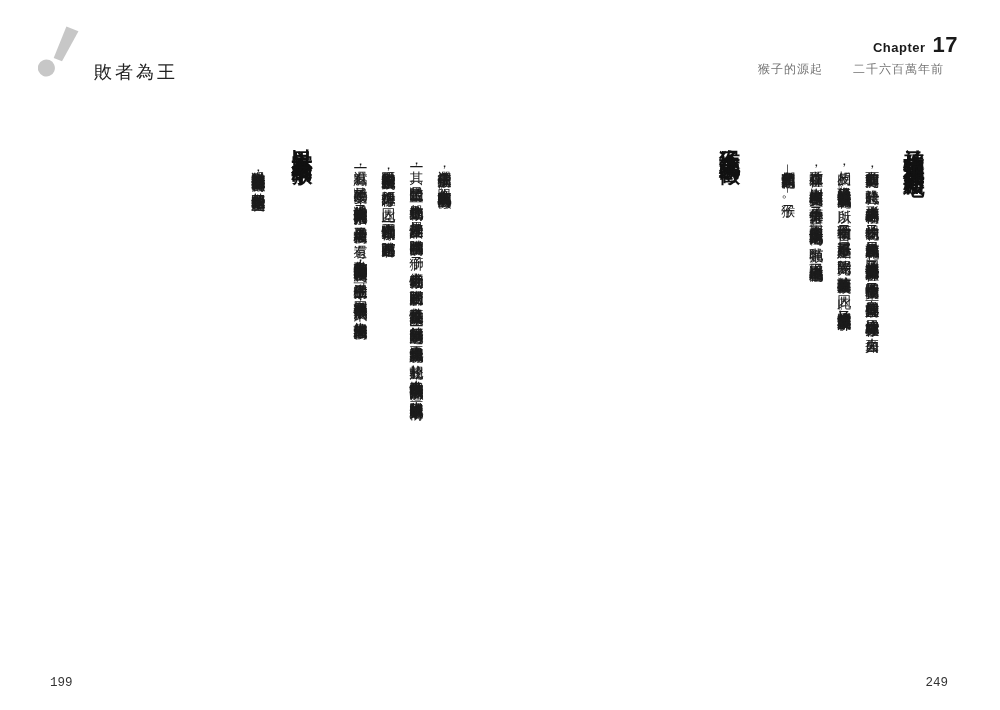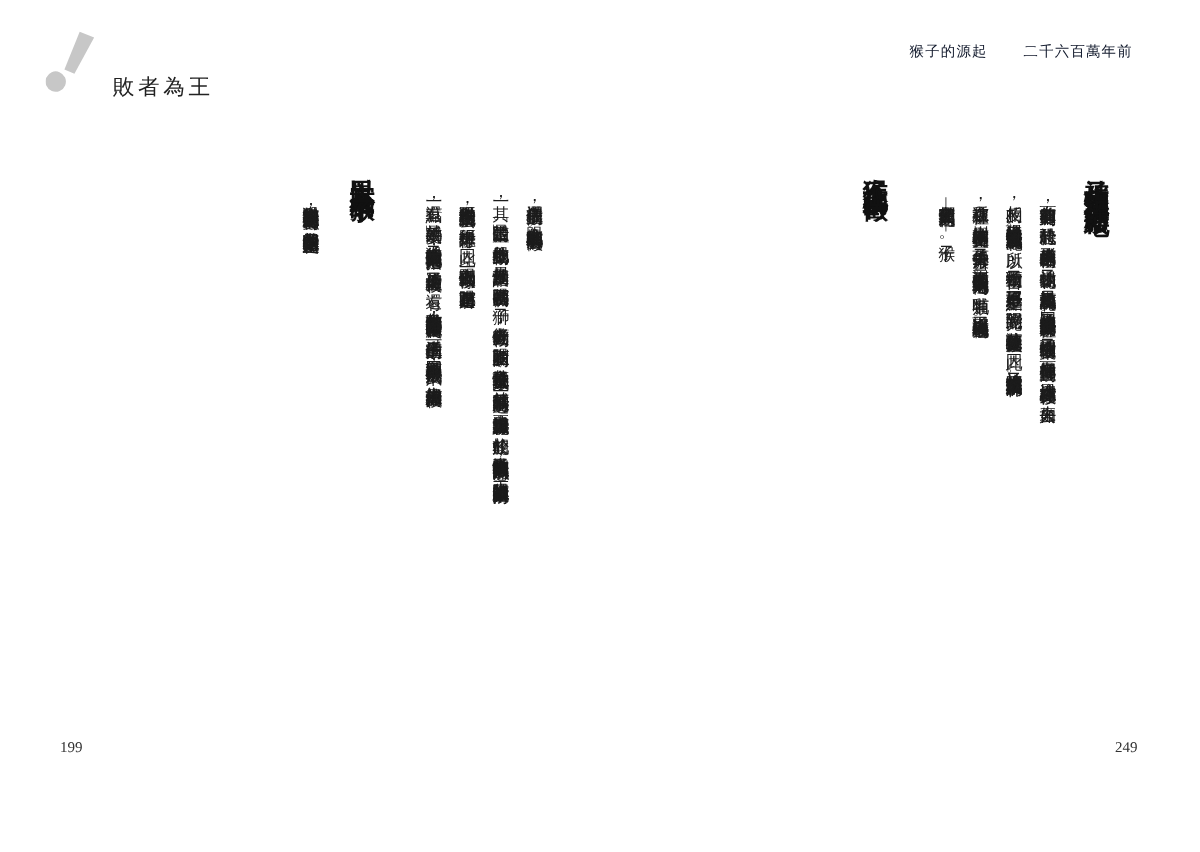--- a/index.html
+++ b/index.html
@@ -15,21 +15,21 @@
     position:absolute; top:60px; left:94px;
     font-family:"Liberation Sans", sans-serif; font-size:18px;
     letter-spacing:3px; color:#222;
   }
   .chapter-head {
     position:absolute; top:32px; right:42px; text-align:right;
     font-family:"Liberation Sans", sans-serif; color:#1a1a1a;
   }
   .chapter-line { font-size:13px; font-weight:bold; letter-spacing:0.5px; }
   .chapter-line .num { font-size:22px; margin-left:7px; font-weight:600; }
-  .chapter-sub { margin-top:3px; font-size:12px; color:#0f172a; padding-right:14px; letter-spacing:1px; }
+  .chapter-sub { margin-top:3px; font-size:12px; color:#737373; padding-right:14px; letter-spacing:1px; }
   .chapter-sub .topic { margin-right:30px; }
 
   
   .page-text {
     position:absolute; top:132px; height:534px;
     writing-mode:vertical-rl; text-orientation:mixed;
   }
   .page-text.rp { right:72px; width:375px; }
   .page-text.lp { left:62px;  width:396px; }
 
@@ -41,40 +41,43 @@
   .sec-title {
     margin:0; padding:0; font-weight:bold; color:#111;
     font-size:21px; line-height:1.35; letter-spacing:2.5px;
   }
   .sec-title.t-first { margin-block-start:0;   margin-block-end:14px; }
   .sec-title.t-mid   { margin-block-start:30px; margin-block-end:0; }
   .sec-title.t-third { margin-block-start:30px; margin-block-end:16px; }
 
   
   .pagenum {
-    position:absolute; top:616px;
-    font-family:Liberation Serif, serif; font-size:12.5px; color:#333;text-align:center;
+    position:absolute; top:676px;
+    font-family:Liberation Mono, monospace; font-size:12.5px; color:#333;text-align:center;
   }
   .pagenum.pn-left  { left:50px; }
   .pagenum.pn-right { right:52px; }
 </style>
 </head>
 <body>
 
 <div class="sheet">
 
   <svg class="logo-icon" viewBox="0 0 44 58" xmlns="http://www.w3.org/2000/svg" aria-hidden="true">
     <g fill="#c7c7c7" transform="rotate(22 22 29)">
       <path d="M18 2 L31 2 L27 36 L18 36 Z" rx="4"></path>
       <circle cx="15" cy="48" r="8.5"></circle>
     </g>
   </svg>
   <span class="book-title">敗者為王</span>
 
   <div class="chapter-head">
+    <div class="chapter-line">
+      <span>Chapter</span><span class="num">17</span>
+    </div>
     <div class="chapter-sub">
       <span class="topic">猴子的源起</span><span>二千六百萬年前</span>
     </div>
   </div>
 
   <section class="page-text rp">
     <h2 class="sec-title t-first">被子植物森林提供的新棲地</h2>
     <p>在前面的章節有提到，於恐龍時代，形成廣大森林的是裸子植物。裸子植物的花，是靠風傳送花粉的風媒花，因此裸子植物必須生長在通風良好的森林裡。裸子植物不會開枝散葉，而是把樹幹伸得直直的，這樣風才能在樹林裡穿梭，來去自如。</p>
     <p>相反的，後來出現的被子植物是靠昆蟲運送花粉的蟲媒花。所以，對被子植物而言，通風好不好不是重點，能照到陽光，讓枝葉蓬勃發展比較重要。因此，被子植物形成的森林是枝繁葉茂的森林。</p>
     <p>在這種森林裡，樹木與樹木的枝椏交相重疊，葉子生長得十分濃密。樹木的上面長了很多葉子的地方稱為「樹冠」。哺乳類中，出現了以這樹冠為棲息地的物種。</p>

